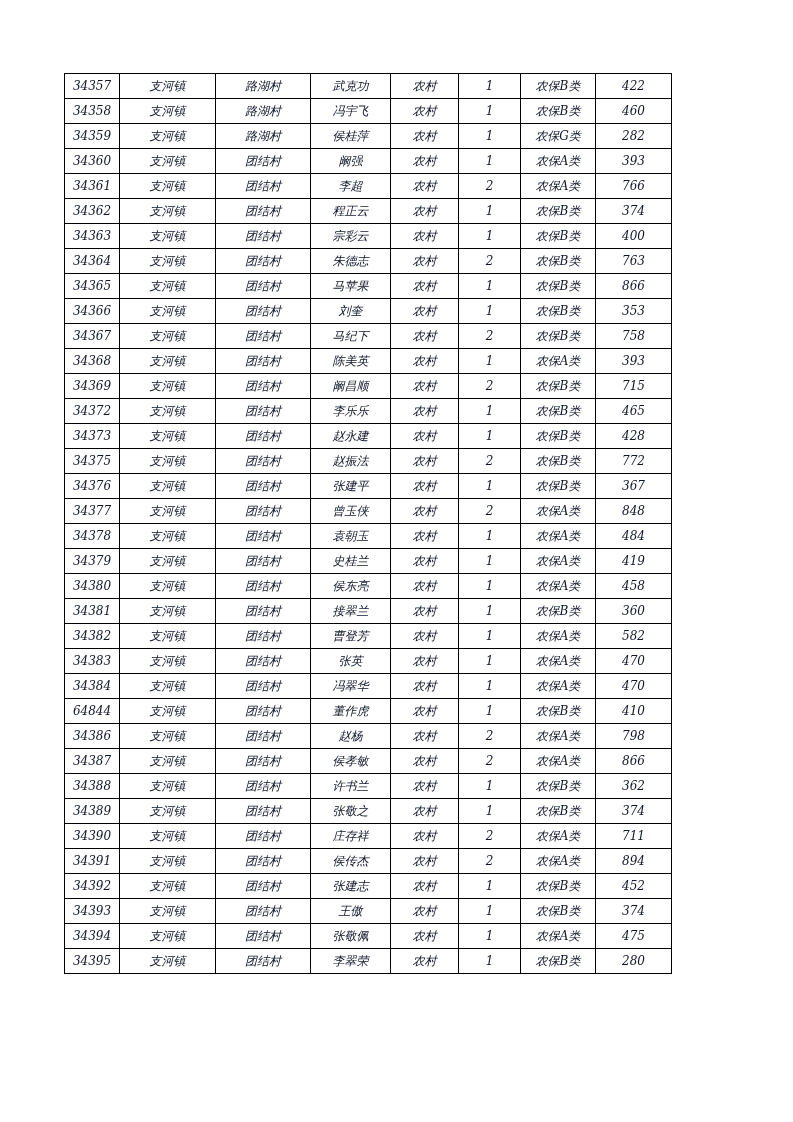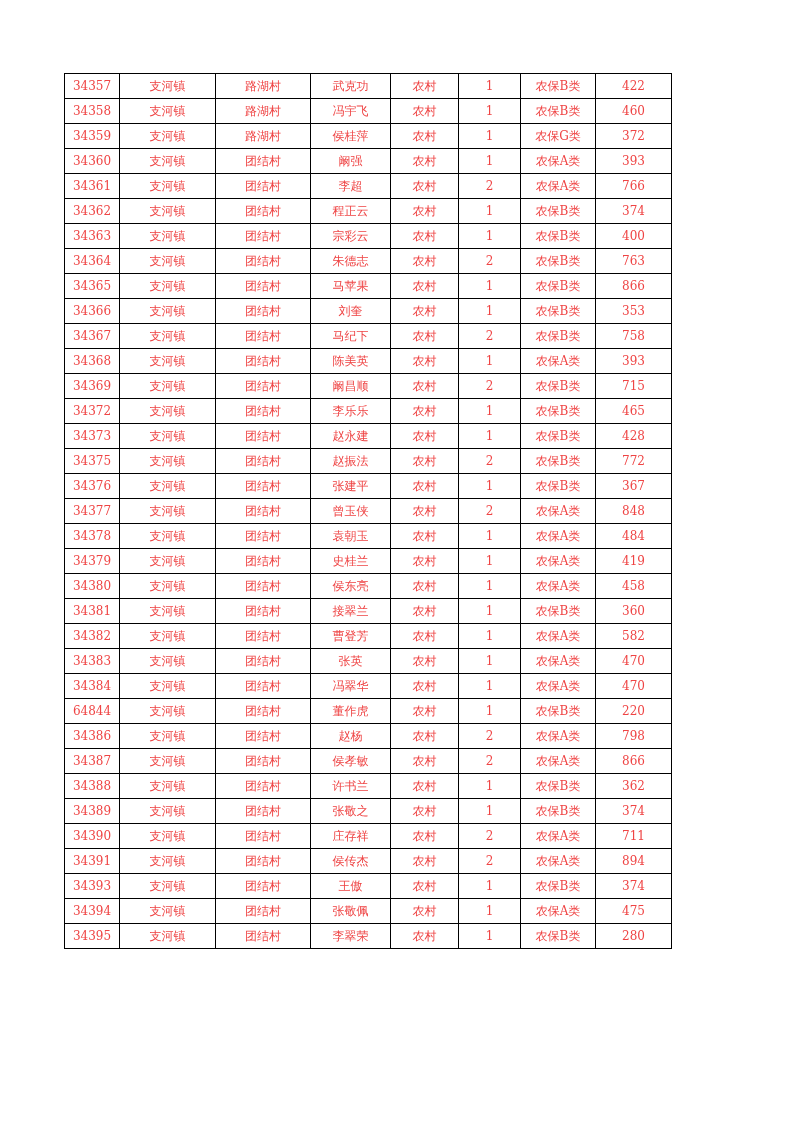--- a/index.html
+++ b/index.html
@@ -16,21 +16,22 @@
     overflow: hidden;
   }
   table.records {
     position: absolute;
     left: 64px;
     top: 73px;
     width: 607px;
     border-collapse: collapse;
     table-layout: fixed;
     font-size: 12px;
-    color: #ef4444;
+    color: #0f172a;
+    font-style: italic;
   }
   table.records td {
     border: 1px solid #000000;
     height: 24px;
     padding: 0 2px;
     text-align: center;
     vertical-align: middle;
     white-space: nowrap;
     overflow: hidden;
   }
@@ -80,21 +81,21 @@
           <td>460</td>
         </tr>
         <tr>
           <td>34359</td>
           <td>支河镇</td>
           <td>路湖村</td>
           <td>侯桂萍</td>
           <td>农村</td>
           <td>1</td>
           <td>农保G类</td>
-          <td>372</td>
+          <td>282</td>
         </tr>
         <tr>
           <td>34360</td>
           <td>支河镇</td>
           <td>团结村</td>
           <td>阚强</td>
           <td>农村</td>
           <td>1</td>
           <td>农保A类</td>
           <td>393</td>
@@ -310,21 +311,21 @@
           <td>470</td>
         </tr>
         <tr>
           <td>64844</td>
           <td>支河镇</td>
           <td>团结村</td>
           <td>董作虎</td>
           <td>农村</td>
           <td>1</td>
           <td>农保B类</td>
-          <td>220</td>
+          <td>410</td>
         </tr>
         <tr>
           <td>34386</td>
           <td>支河镇</td>
           <td>团结村</td>
           <td>赵杨</td>
           <td>农村</td>
           <td>2</td>
           <td>农保A类</td>
           <td>798</td>
@@ -371,20 +372,30 @@
         </tr>
         <tr>
           <td>34391</td>
           <td>支河镇</td>
           <td>团结村</td>
           <td>侯传杰</td>
           <td>农村</td>
           <td>2</td>
           <td>农保A类</td>
           <td>894</td>
+        </tr>
+        <tr>
+          <td>34392</td>
+          <td>支河镇</td>
+          <td>团结村</td>
+          <td>张建志</td>
+          <td>农村</td>
+          <td>1</td>
+          <td>农保B类</td>
+          <td>452</td>
         </tr>
         <tr>
           <td>34393</td>
           <td>支河镇</td>
           <td>团结村</td>
           <td>王傲</td>
           <td>农村</td>
           <td>1</td>
           <td>农保B类</td>
           <td>374</td>

